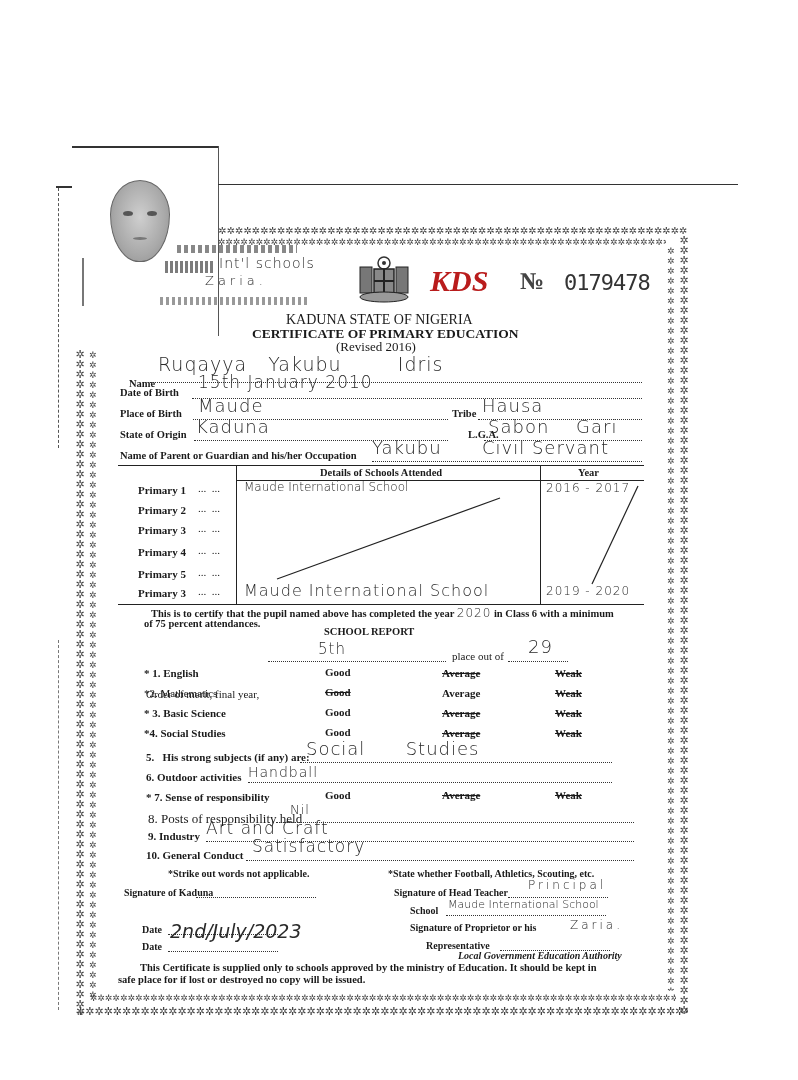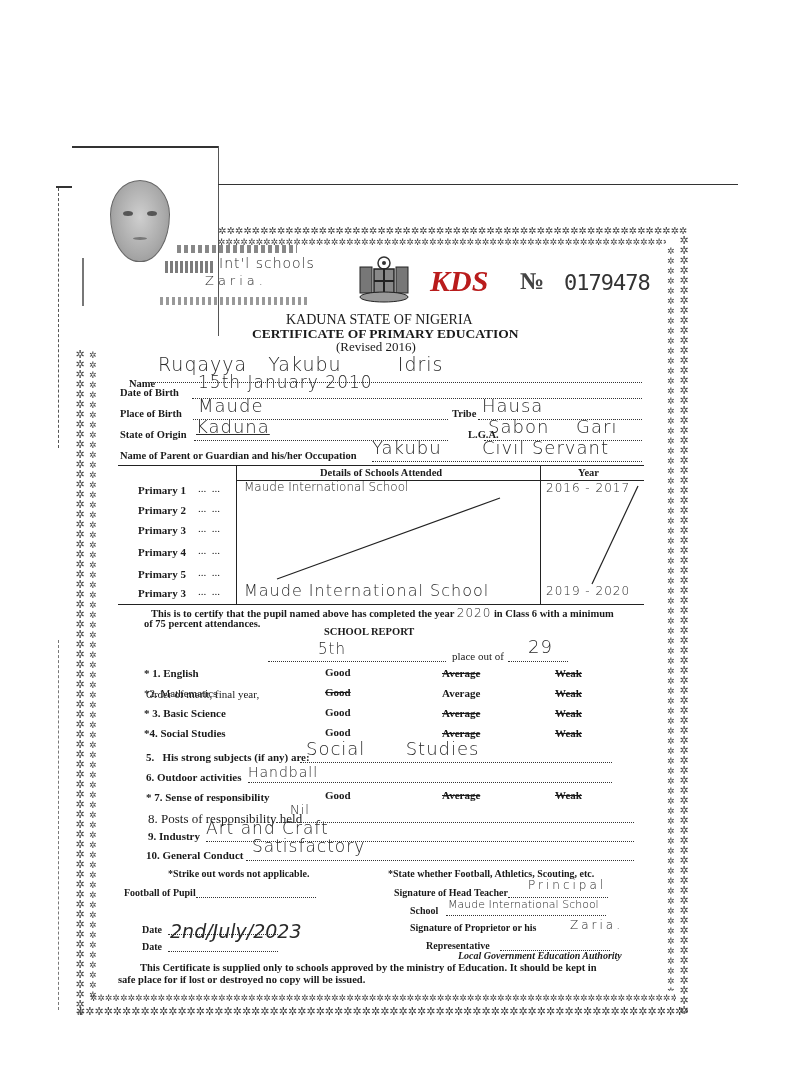--- a/index.html
+++ b/index.html
@@ -84,21 +84,21 @@
 
 <div class="abs small" style="left:120px;top:408px;">Place of Birth</div>
 <div class="dots" style="left:193px;top:419px;width:255px;"></div>
 <div class="abs hand" style="left:198px;top:395px;font-size:18px;">Maude</div>
 <div class="abs small" style="left:452px;top:408px;">Tribe</div>
 <div class="dots" style="left:478px;top:419px;width:164px;"></div>
 <div class="abs hand" style="left:482px;top:395px;font-size:18px;">Hausa</div>
 
 <div class="abs small" style="left:120px;top:429px;">State of Origin</div>
 <div class="dots" style="left:194px;top:440px;width:254px;"></div>
-<div class="abs hand" style="left:196px;top:416px;font-size:18px;text-decoration:underline;">Kaduna</div>
+<div class="abs hand" style="left:196px;top:416px;font-size:18px;">Kaduna</div>
 <div class="abs small" style="left:468px;top:429px;">L.G.A.</div>
 <div class="dots" style="left:484px;top:440px;width:158px;"></div>
 <div class="abs hand" style="left:488px;top:416px;font-size:18px;white-space:pre;word-spacing:20px;">Sabon Gari</div>
 
 <div class="abs small" style="left:120px;top:450px;">Name of Parent or Guardian and his/her Occupation</div>
 <div class="dots" style="left:372px;top:461px;width:270px;"></div>
 <div class="abs hand" style="left:372px;top:437px;font-size:18px;white-space:pre;">Yakubu      Civil Servant</div>
 
 <div class="hline" style="left:118px;top:465px;width:526px;"></div>
 <div class="vline" style="left:236px;top:465px;height:140px;"></div>
@@ -196,21 +196,21 @@
 <div class="dots" style="left:206px;top:841px;width:428px;"></div>
 <div class="abs hand" style="left:206px;top:818px;font-size:17px;">Art and Craft</div>
 
 <div class="abs" style="left:146px;top:849px;font-size:11px;font-weight:bold;">10. General Conduct</div>
 <div class="dots" style="left:246px;top:860px;width:388px;"></div>
 <div class="abs hand" style="left:252px;top:836px;font-size:17px;">Satisfactory</div>
 
 <div class="abs small" style="left:168px;top:868px;font-size:10px;">*Strike out words not applicable.</div>
 <div class="abs small" style="left:388px;top:868px;font-size:10px;">*State whether Football, Athletics, Scouting, etc.</div>
 
-<div class="abs small" style="left:124px;top:887px;font-size:10px;">Football of Pupil</div>
+<div class="abs small" style="left:124px;top:887px;font-size:10px;">Signature of Kaduna</div>
 <div class="dots" style="left:196px;top:897px;width:120px;"></div>
 
 <div class="abs small" style="left:394px;top:887px;font-size:10px;">Signature of Head Teacher</div>
 <div class="dots" style="left:508px;top:897px;width:100px;"></div>
 <div class="abs hand" style="left:528px;top:878px;font-size:12px;letter-spacing:3px;">Principal</div>
 
 <div class="abs small" style="left:410px;top:905px;font-size:10px;">School</div>
 <div class="dots" style="left:446px;top:915px;width:160px;"></div>
 <div class="abs hand" style="left:448px;top:898px;font-size:11px;letter-spacing:0;">Maude International School</div>
 

